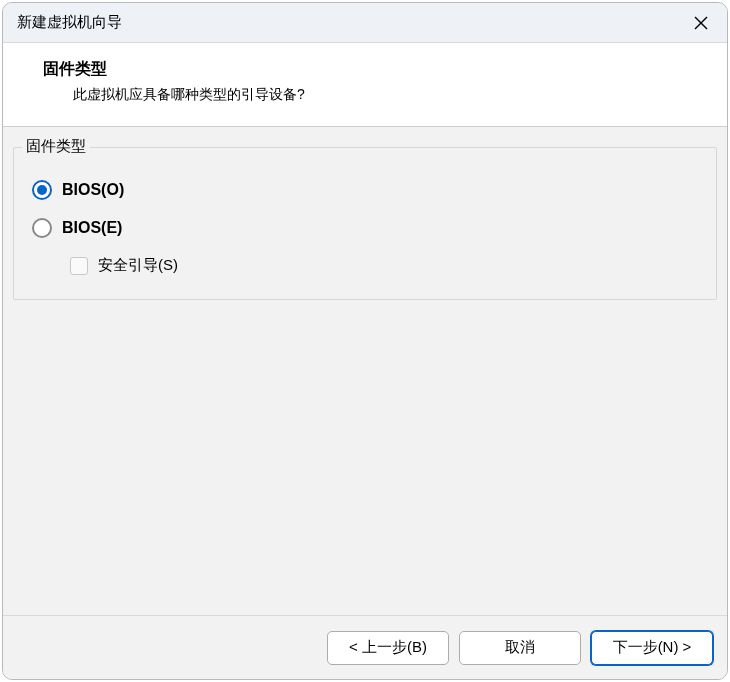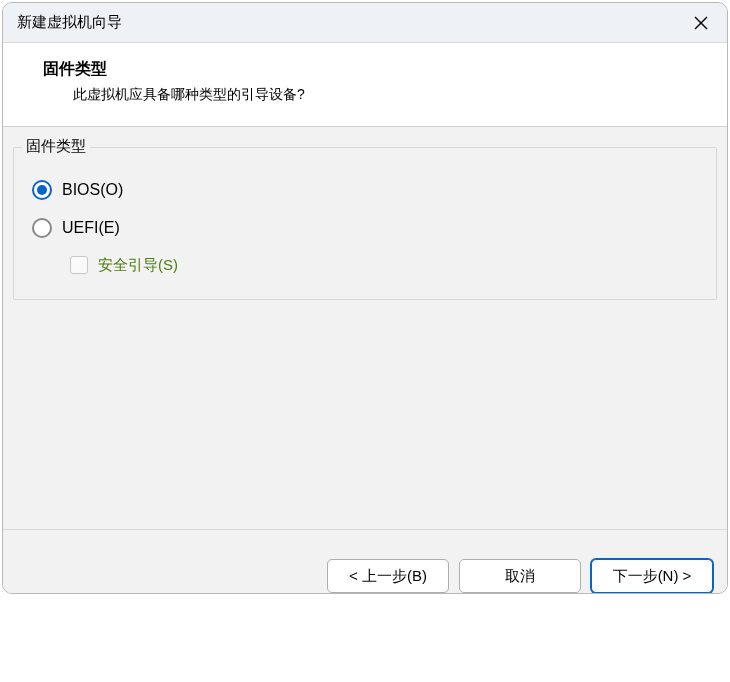--- a/index.html
+++ b/index.html
@@ -6,21 +6,21 @@
   html, body {
     margin: 0; padding: 0;
     width: 730px; height: 682px;
     font-family: "Microsoft YaHei", "Segoe UI", Tahoma, Arial, sans-serif;
     font-size: 15px;
     background: #fff;
     color: #000;
   }
   .window {
     width: 726px;
-    height: 592px;
+    height: 678px;
     margin: 2px;
     border: 1px solid #b8b8b8;
     border-radius: 10px;
     overflow: hidden;
     display: flex;
     flex-direction: column;
     background: #f2f2f2;
   }
   .titlebar {
     height: 40px;
@@ -95,44 +95,45 @@
   }
   .radio.selected::after {
     content: "";
     width: 10px; height: 10px;
     background: #0a63c9;
     border-radius: 50%;
     display: block;
   }
   .radio-label {
     font-size: 16px;
-    font-weight: 400;
+    font-weight: 700;
   }
   .checkbox-row {
     display: flex;
+    align-items: center;
     margin: 8px 0 8px 32px;
-    color: #4d7c0f;
+    color: #000000;
     padding-left: 8px;
   }
   .checkbox {
     width: 18px; height: 18px;
     border: 1.5px solid #c8c8c8;
     border-radius: 3px;
     background: #fafafa;
     margin-right: 10px;
   }
   .checkbox-label {
     font-size: 15px;
   }
   .footer {
     height: 64px;
     background: #f2f2f2;
     border-top: 1px solid #d9d9d9;
     display: flex;
-    align-items: flex-end;
+    align-items: center;
     justify-content: flex-end;
     padding: 0 14px;
     gap: 10px;
   }
   .btn {
     min-width: 122px;
     height: 34px;
     border: 1px solid #adadad;
     border-radius: 5px;
     background: #ffffff;
@@ -170,21 +171,21 @@
     <div class="fieldset">
       <div class="fieldset-legend">固件类型</div>
 
       <div class="radio-row">
         <div class="radio selected"></div>
         <div class="radio-label">BIOS(O)</div>
       </div>
 
       <div class="radio-row">
         <div class="radio"></div>
-        <div class="radio-label">UEFI(E)</div>
+        <div class="radio-label">BIOS(E)</div>
       </div>
 
       <div class="checkbox-row">
         <div class="checkbox"></div>
         <div class="checkbox-label">安全引导(S)</div>
       </div>
     </div>
   </div>
 
   <div class="footer">

